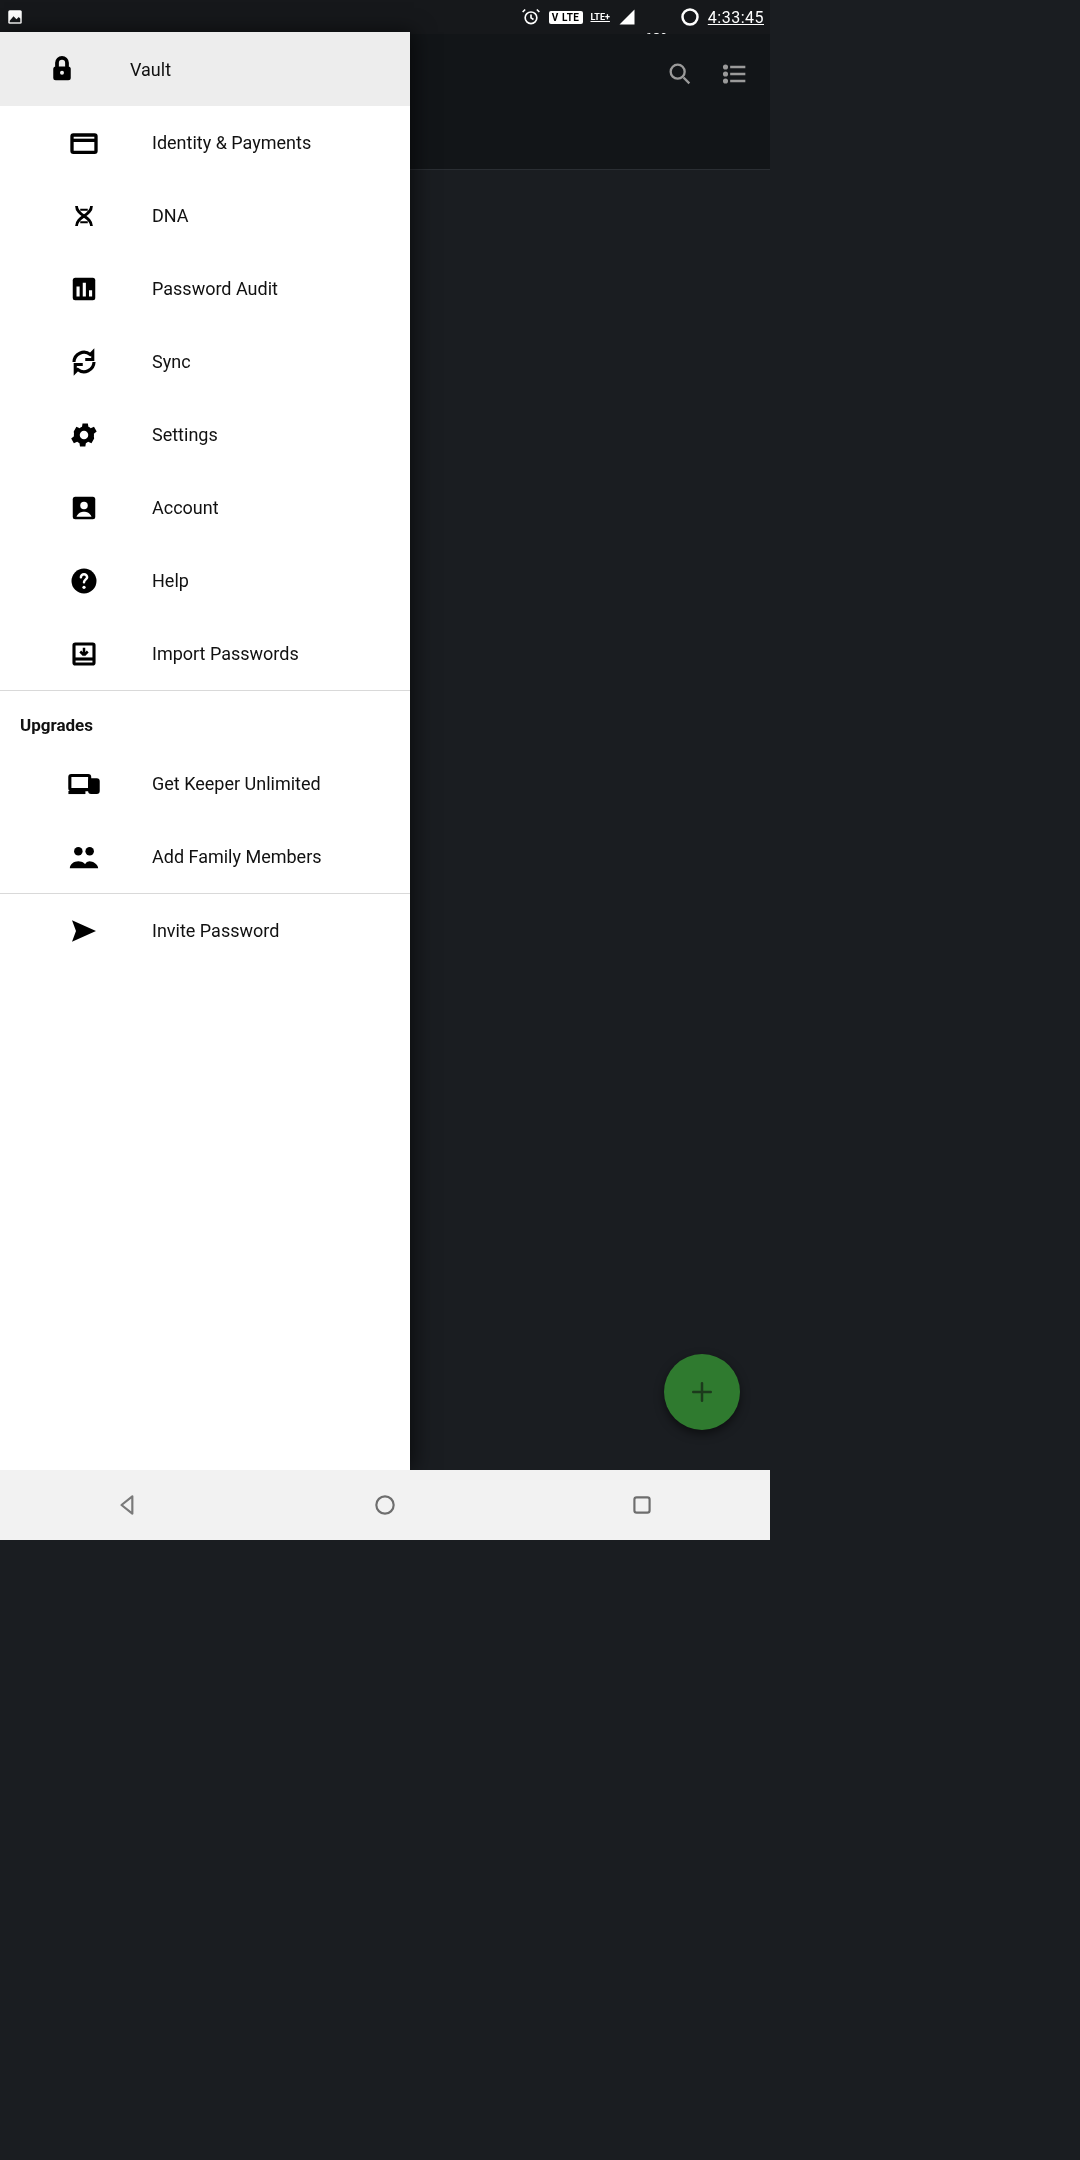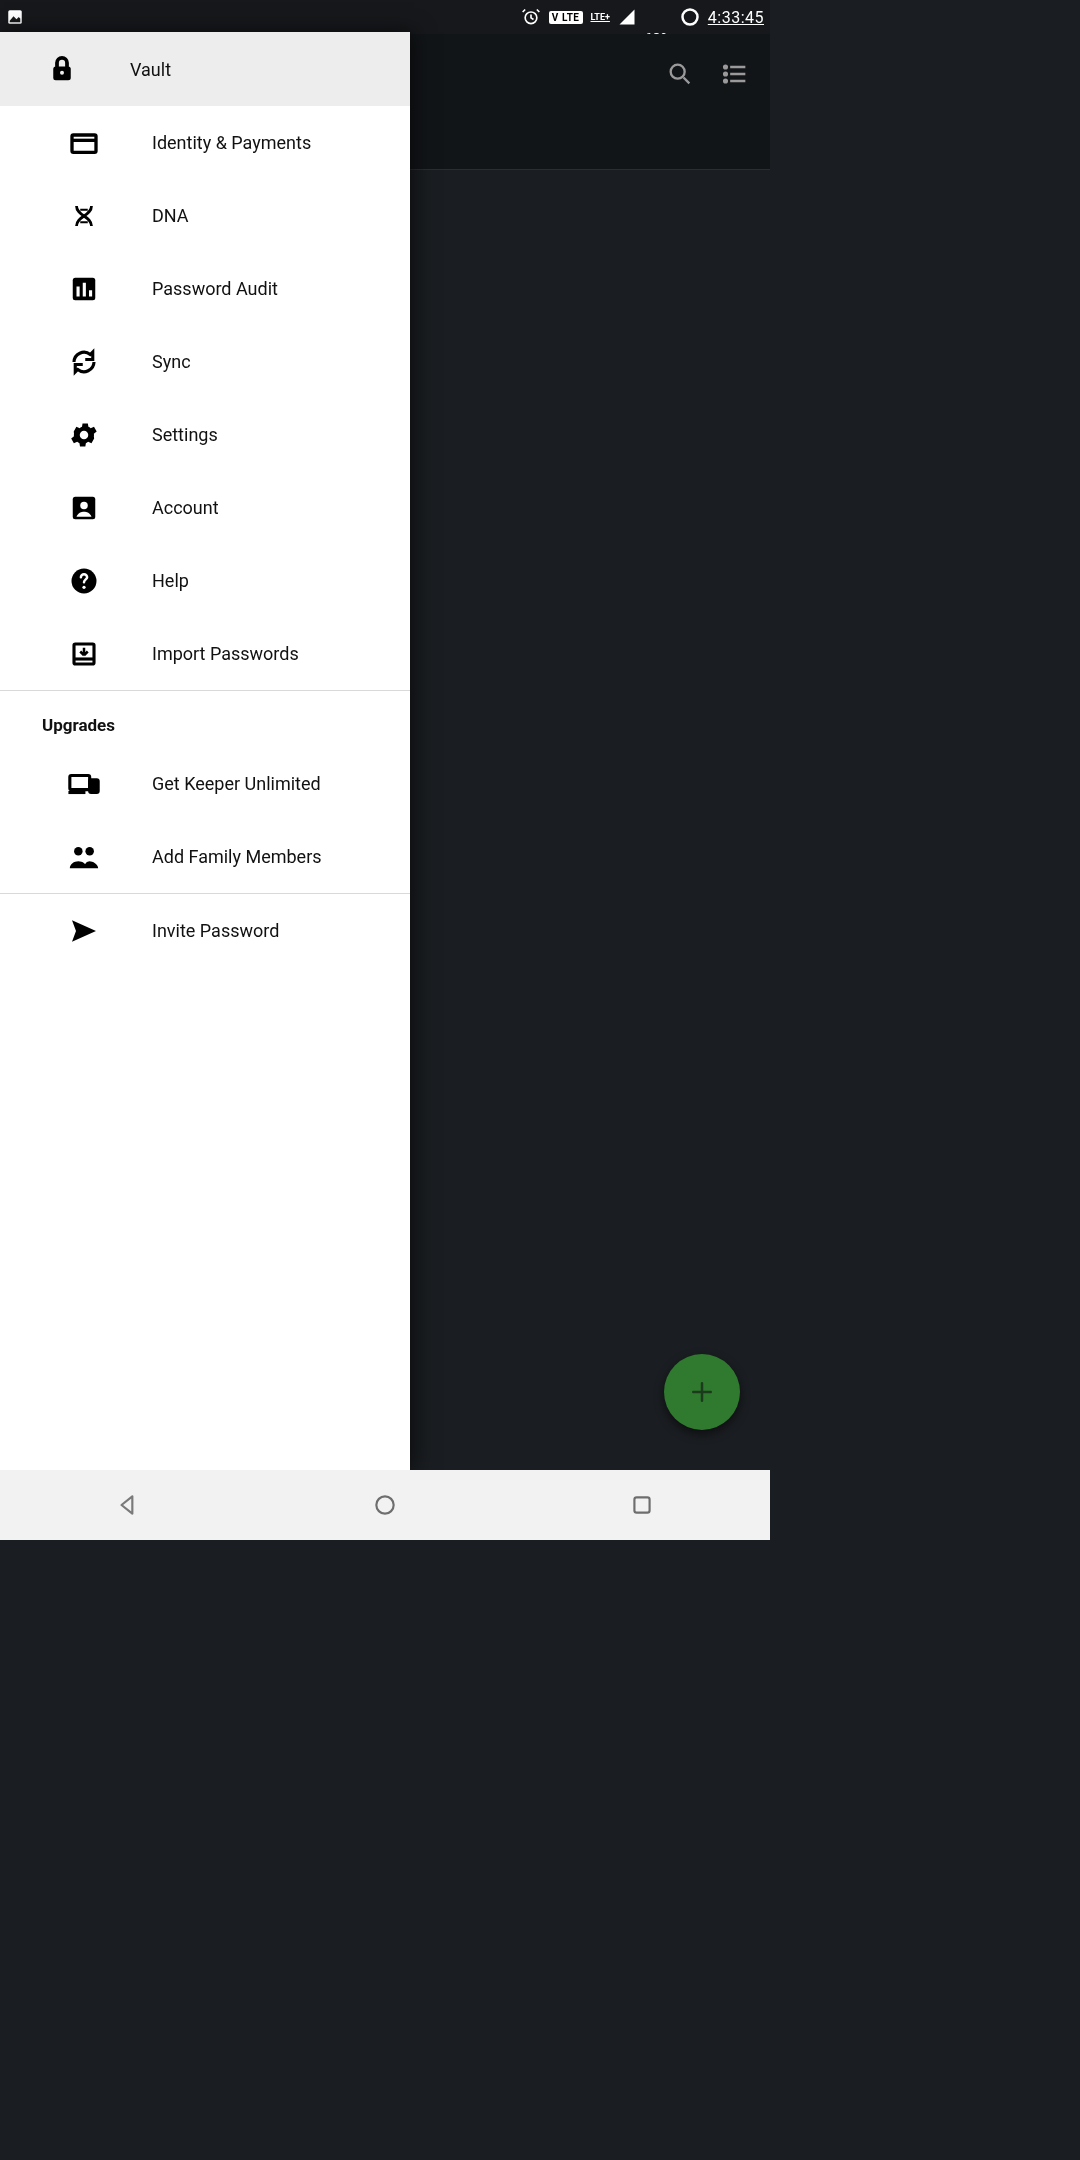--- a/index.html
+++ b/index.html
@@ -61,21 +61,21 @@
     display:flex; align-items:center; padding-left:42px;
   }
   .drawer-header .icon-slot { width:40px; display:flex; justify-content:center;}
   .drawer-header .label { margin-left:48px; font-size:18px; font-weight:400; color:#111;}
   .menu-item {
     height:73px; display:flex; align-items:center; padding-left:64px;
   }
   .menu-item .icon-slot { width:40px; display:flex; justify-content:center; }
   .menu-item .label { margin-left:48px; font-size:18px; color:#111; }
   .divider { height:1px; background:#d9d9d9; }
-  .section-header { padding:24px 0 12px 42px; font-size:17px; font-weight:700; color:#111;}
+  .section-header { padding:24px 0 12px 20px; font-size:17px; font-weight:700; color:#111;}
 
   
   .navbar {
     position:absolute; bottom:0; left:0; right:0; height:70px;
     background:#f2f2f2; display:flex; align-items:center; justify-content:space-around;
   }
   .navbar svg { width:26px; height:26px; stroke:#6e6e6e; fill:none; stroke-width:2;}
 
   svg { display:block; }
 </style>

